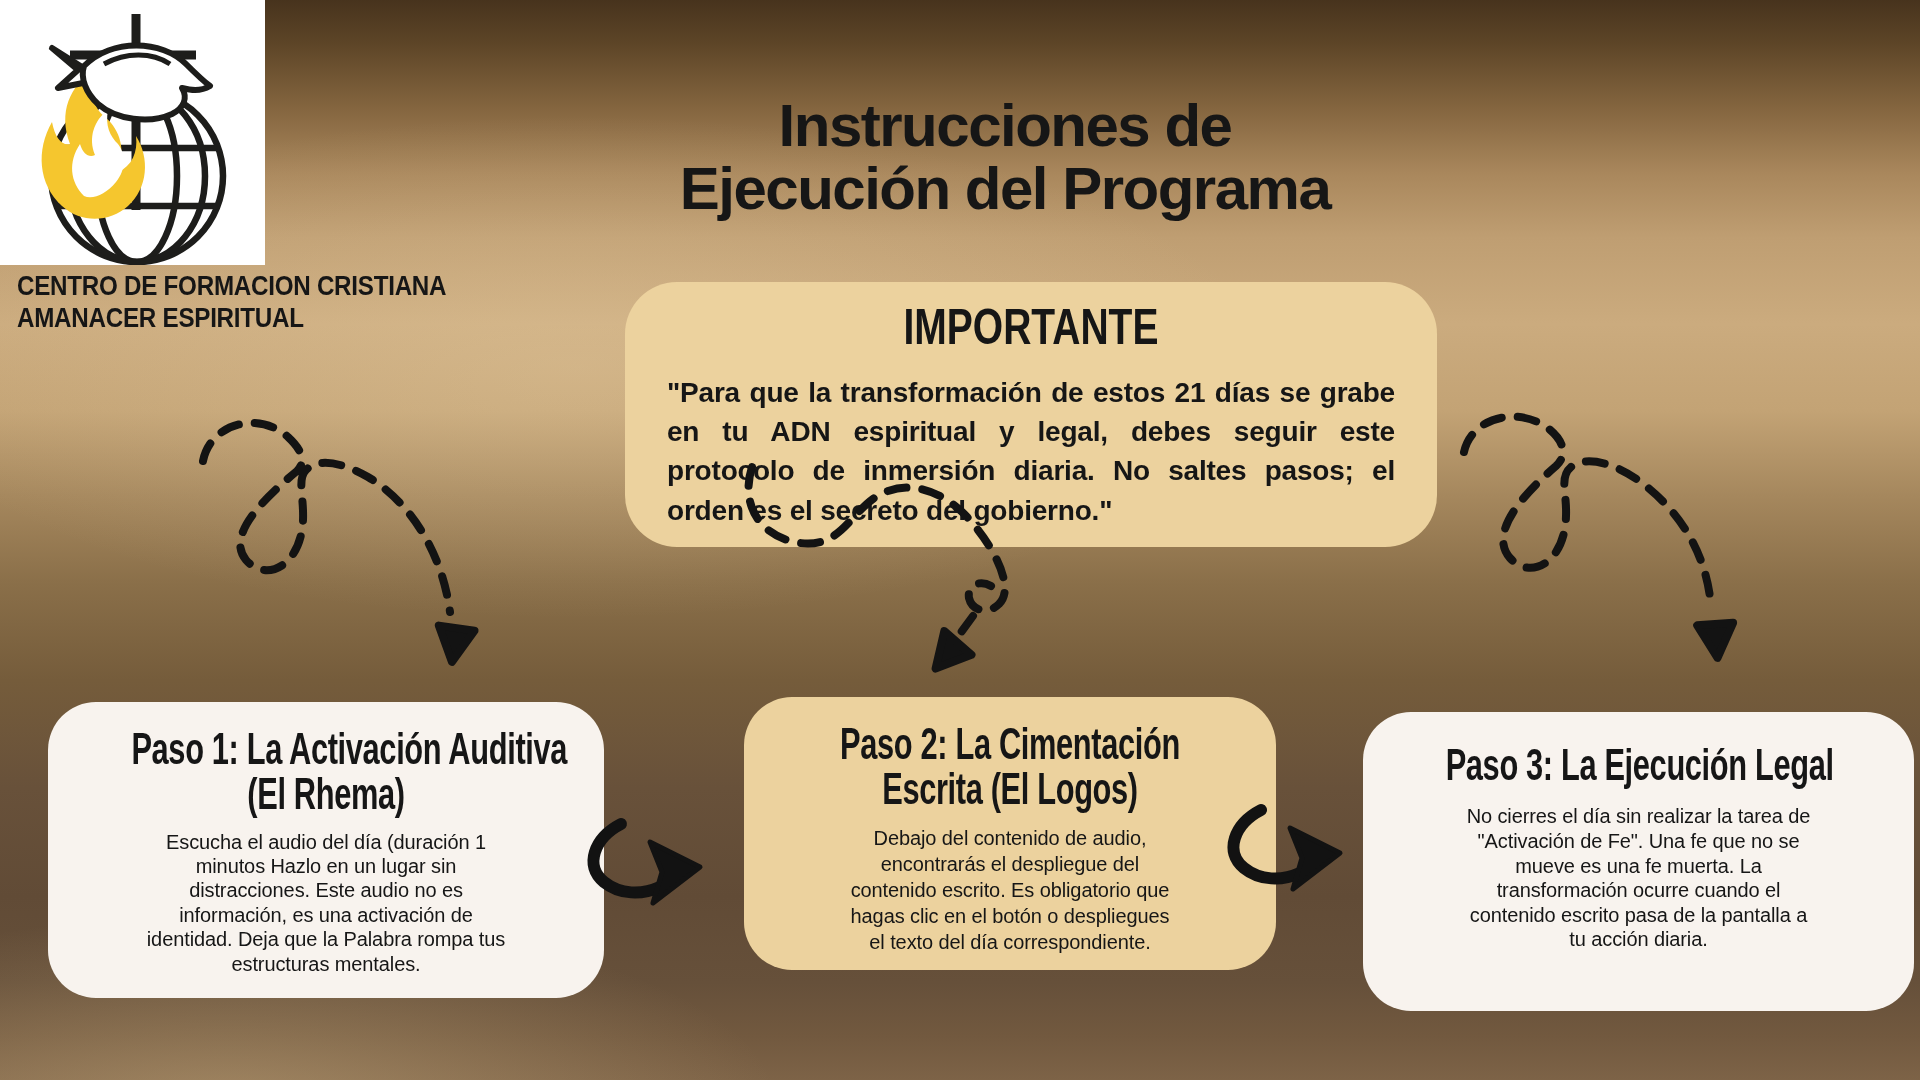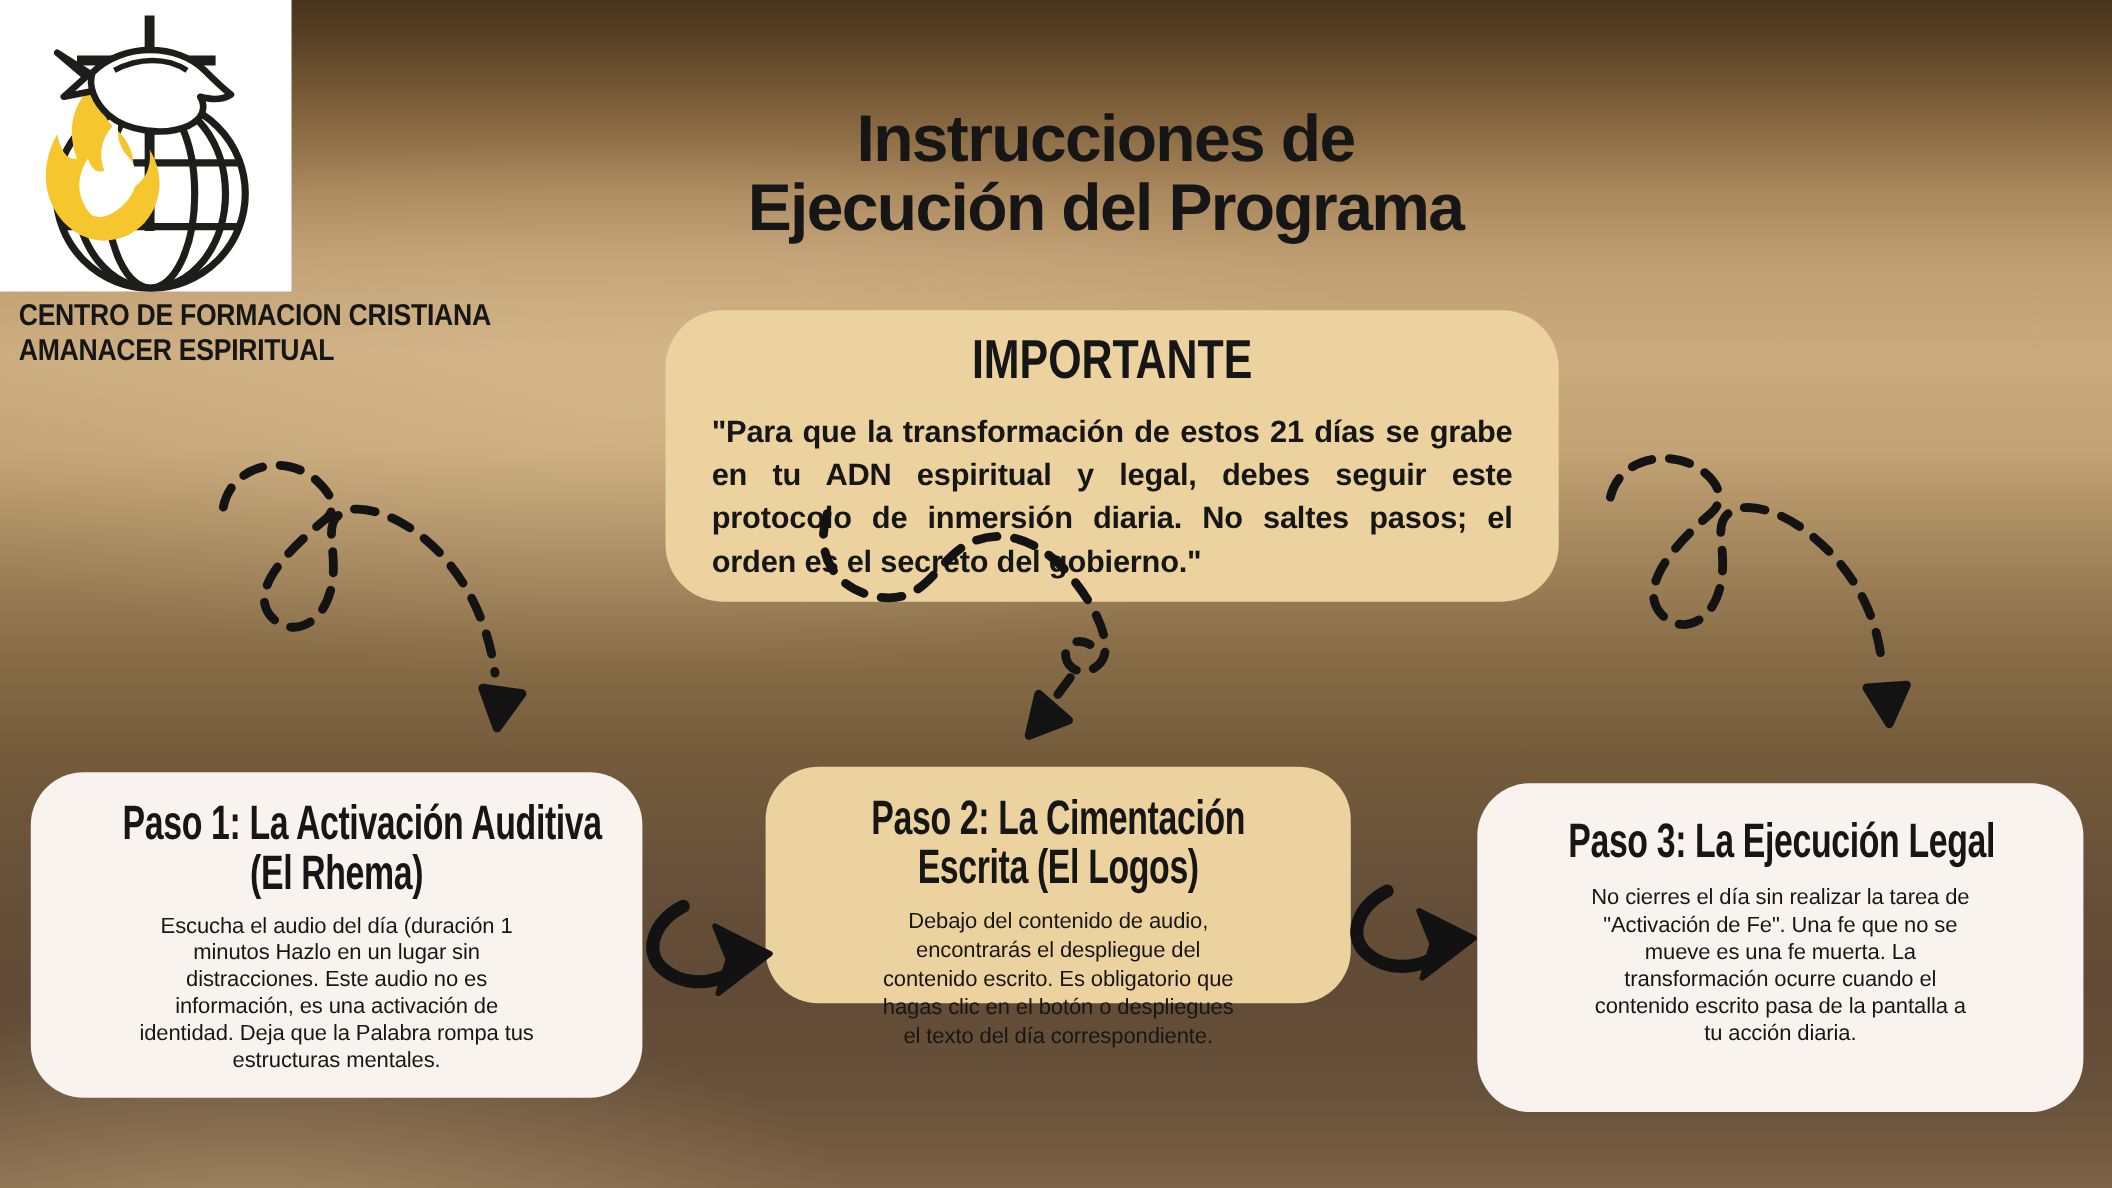--- a/index.html
+++ b/index.html
@@ -35,33 +35,33 @@
   .imp-title{
     margin-top:16px;text-align:center;font-size:50px;font-weight:700;
     transform:scaleX(.78);white-space:nowrap;
   }
   .imp-body{
     margin:17px 42px 0;font-size:28px;font-weight:700;line-height:1.4;
     text-align:justify;letter-spacing:-.2px;
   }
   .step{border-radius:48px;}
   .s1{left:28px;top:702px;width:556px;height:296px;background:#f8f3ee;}
-  .s2{left:696px;top:697px;width:532px;height:215px;background:#ecd29e;}
+  .s2{left:724px;top:697px;width:532px;height:273px;background:#ecd29e;}
   .s3{left:1343px;top:712px;width:551px;height:299px;background:#f8f3ee;}
   .step-title{margin-top:24px;font-weight:700;font-size:44px;line-height:1.03;letter-spacing:-.5px;}
   .step-title .tl{transform:scaleX(.7);white-space:nowrap;text-align:center;}
   .s3 .step-title{margin-top:30px;}
   .step-body{
     margin:13px 10px 0;text-align:center;font-weight:400;font-size:20px;
     line-height:1.22;white-space:pre-line;letter-spacing:-.1px;
   }
   .s2 .step-body{line-height:1.3;}
   .s3 .step-body{margin-top:17px;line-height:1.23;}
   .overlay{position:absolute;left:0;top:0;width:1920px;height:1080px;pointer-events:none;z-index:6;}
-  .panel{z-index:3;}
+  .panel{z-index:3;margin-left:20px;}
 </style>
 </head>
 <body>
 
 <div class="bg-sheen"></div>
 
 <div class="logo-card">
   <svg viewBox="0 0 265 265">
     <g stroke="#1d1d1b" stroke-width="9">
       <line x1="136" y1="14" x2="136" y2="210"></line>

